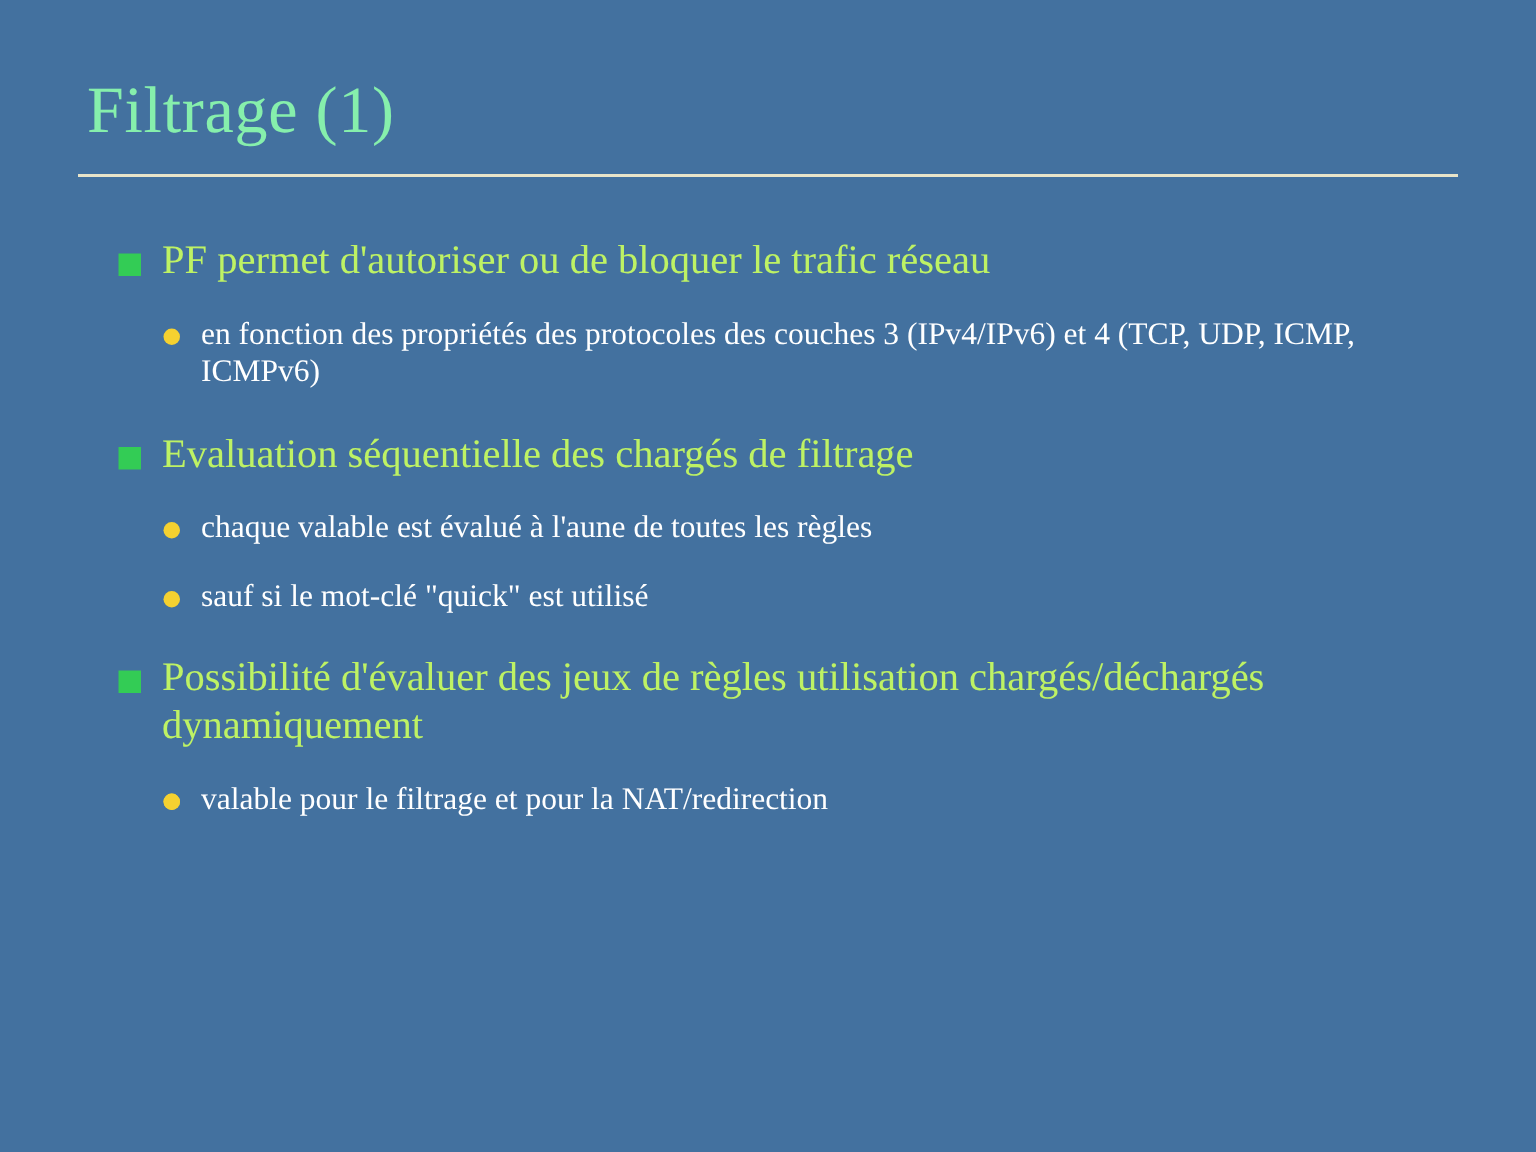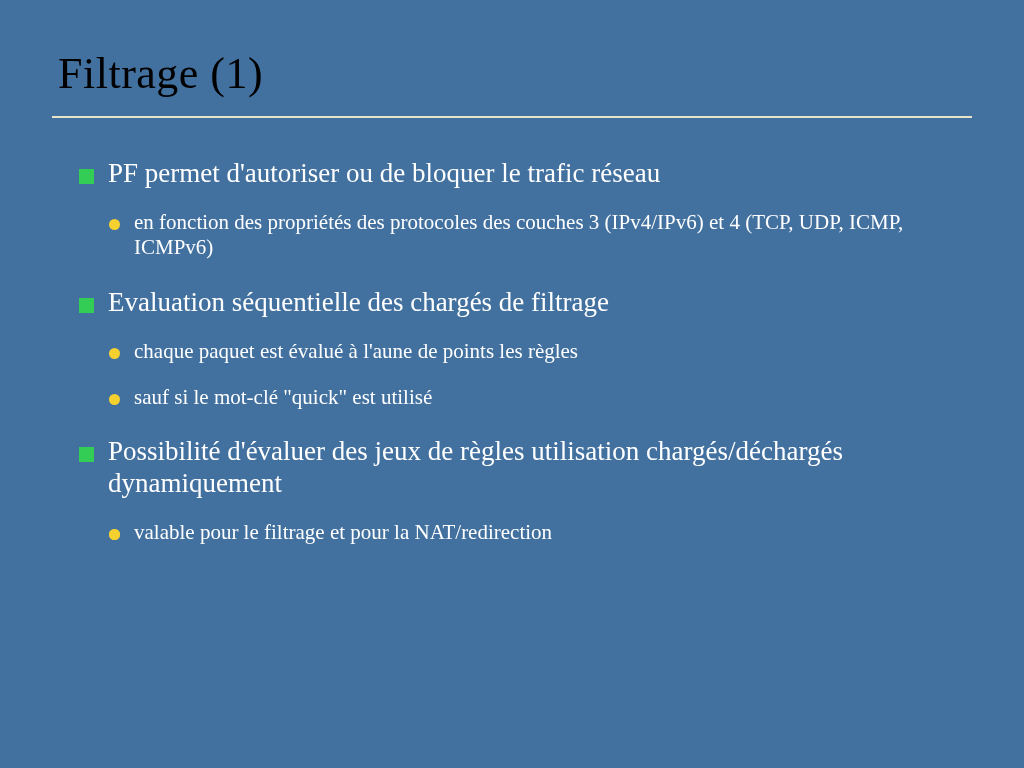--- a/index.html
+++ b/index.html
@@ -18,21 +18,21 @@
     width: 1024px;
     height: 768px;
     box-sizing: border-box;
   }
   .slide-title {
     position: absolute;
     left: 58px;
     top: 50px;
     width: 916px;
     font-size: 44px;
-    color: #000000;
+    color: #86efac;
     font-family: "Liberation Serif", serif;
     letter-spacing: 0.5px;
     line-height: 1.1;
   }
   .title-rule {
     position: absolute;
     left: 52px;
     top: 116px;
     width: 920px;
     height: 2px;
@@ -43,21 +43,21 @@
     left: 76px;
     top: 158px;
     width: 900px;
   }
   .block {
     margin-bottom: 26px;
   }
   .l1 {
     position: relative;
     padding-left: 32px;
-    color: #ffffff;
+    color: #bef264;
     font-size: 27px;
     line-height: 1.18;
     margin-bottom: 2px;
   }
   .l1 .bullet-sq {
     position: absolute;
     left: 3px;
     top: 11px;
     width: 15px;
     height: 15px;
@@ -102,21 +102,21 @@
       </div>
     </div>
 
     <div class="block">
       <div class="l1">
         <span class="bullet-sq"></span>
         <span>Evaluation séquentielle des chargés de filtrage</span>
       </div>
       <div class="l2">
         <span class="bullet-dot"></span>
-        <span>chaque paquet est évalué à l'aune de points les règles</span>
+        <span>chaque valable est évalué à l'aune de toutes les règles</span>
       </div>
       <div class="l2">
         <span class="bullet-dot"></span>
         <span>sauf si le mot-clé "quick" est utilisé</span>
       </div>
     </div>
 
     <div class="block">
       <div class="l1">
         <span class="bullet-sq"></span>

